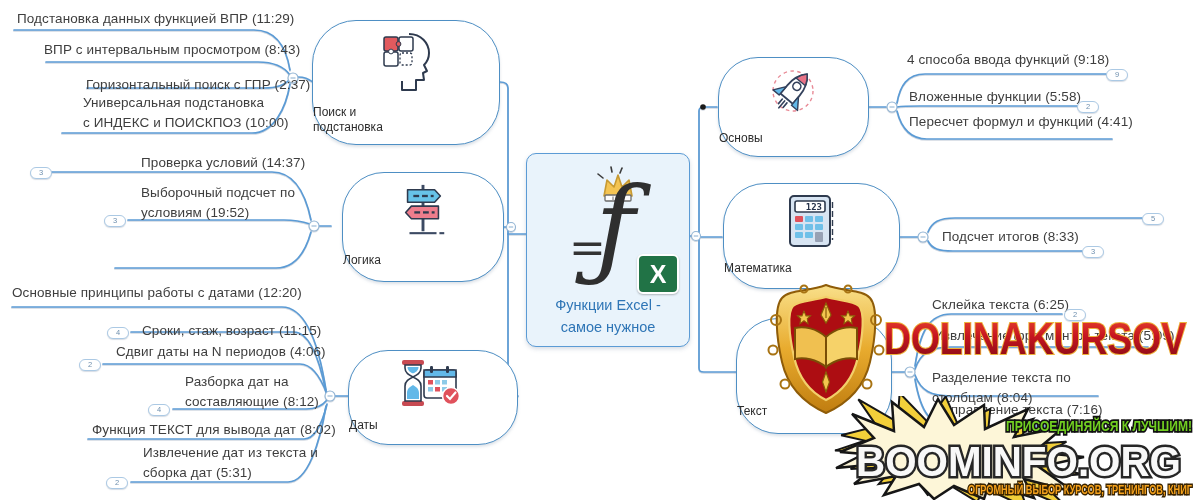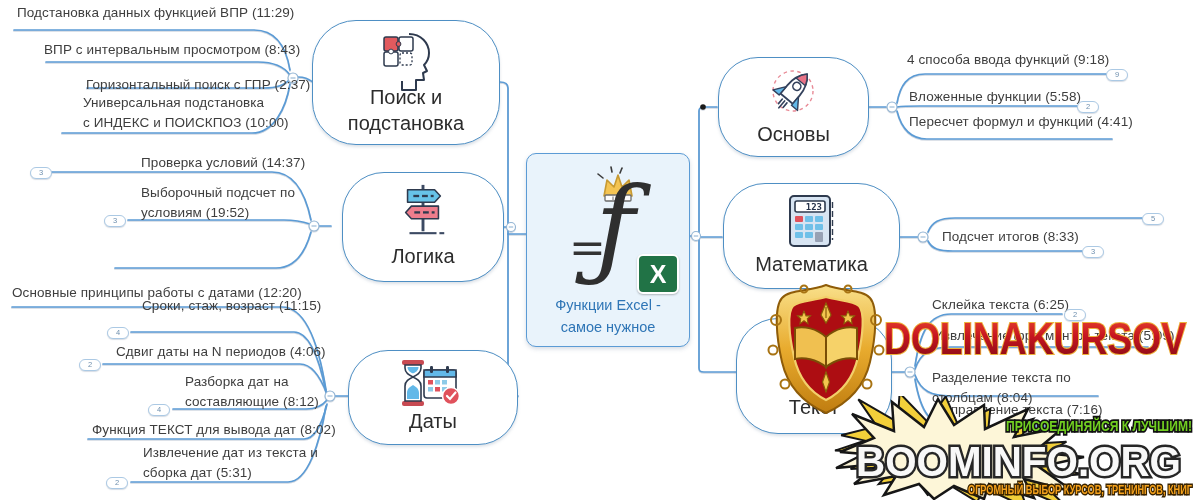--- a/index.html
+++ b/index.html
@@ -6,21 +6,21 @@
   .canvas{position:relative;width:1202px;height:500px;background:#ffffff;overflow:hidden;
           font-family:"Liberation Sans",sans-serif;}
   .wires{position:absolute;left:0;top:0;filter:drop-shadow(0 1.5px 0.5px rgba(120,140,165,.35));}
   .leaf{position:absolute;font-size:13.5px;color:#3e3e3e;line-height:1.5;white-space:pre-line;
         width:max-content;letter-spacing:.1px;}
   .badge{position:absolute;width:20px;height:10px;background:#fff;border:1px solid #abc9e4;
          border-radius:6px;font-size:7.5px;color:#6e8fae;text-align:center;line-height:10px;
          box-shadow:0 1px 1px rgba(120,140,165,.3);}
   .node{position:absolute;background:#fff;border:1.7px solid #4e8fc4;
         box-shadow:0 2px 3px rgba(120,140,165,.25);}
-  .node-label{position:absolute;left:0;right:0;text-align:center;font-size:20px;color:#2c2c2c;
+  .node-label{position:absolute;left:0;right:0;font-size:12px;color:#2c2c2c;
         white-space:pre-line;line-height:1.3;}
   .icon{position:absolute;}
   .center-node{position:absolute;left:526px;top:153px;width:162px;height:192px;border-radius:10px;
         background:#e9f3fb;border:1.8px solid #5b9bd5;box-shadow:0 2px 4px rgba(120,140,165,.3);}
   .eq{position:absolute;left:42px;top:68px;font-family:"DejaVu Serif",serif;font-size:44px;color:#333;}
   .florin{position:absolute;left:68px;top:20px;font-family:"DejaVu Serif",serif;font-style:italic;
         font-size:108px;line-height:1;color:#2f2f2f;}
   .xbox{position:absolute;left:110px;top:100px;width:38px;height:36px;background:#217346;color:#fff;
         font-weight:bold;font-size:25px;text-align:center;line-height:36px;border-radius:6px;
         border:2px solid #fff;box-shadow:0 1px 2px rgba(0,0,0,.25);}
@@ -109,32 +109,32 @@
           <circle cx="923" cy="237" r="5"></circle>
           <line x1="920.5" y1="237" x2="925.5" y2="237"></line>
         </g>
       <g>
           <circle cx="910" cy="372" r="5"></circle>
           <line x1="907.5" y1="372" x2="912.5" y2="372"></line>
         </g>
     </g>
   </svg>
 
-  <div class="leaf" style="left:17px;top:3px">Подстановка данных функцией ВПР (11:29)</div>
+  <div class="leaf" style="left:17px;top:9px">Подстановка данных функцией ВПР (11:29)</div>
   <div class="leaf" style="left:44px;top:40px">ВПР с интервальным просмотром (8:43)</div>
   <div class="leaf" style="left:86px;top:75px">Горизонтальный поиск с ГПР (2:37)</div>
   <div class="leaf" style="left:83px;top:93px">Универсальная подстановка
 с ИНДЕКС и ПОИСКПОЗ (10:00)</div>
 
   <div class="leaf" style="left:141px;top:153px">Проверка условий (14:37)</div>
   <div class="leaf" style="left:141px;top:183px">Выборочный подсчет по
 условиям (19:52)</div>
 
   <div class="leaf" style="left:12px;top:283px">Основные принципы работы с датами (12:20)</div>
-  <div class="leaf" style="left:142px;top:296px">Сроки, стаж, возраст (11:15)</div>
+  <div class="leaf" style="left:142px;top:321px">Сроки, стаж, возраст (11:15)</div>
   <div class="leaf" style="left:116px;top:342px">Сдвиг даты на N периодов (4:06)</div>
   <div class="leaf" style="left:185px;top:372px">Разборка дат на
 составляющие (8:12)</div>
   <div class="leaf" style="left:92px;top:420px">Функция ТЕКСТ для вывода дат (8:02)</div>
   <div class="leaf" style="left:143px;top:443px">Извлечение дат из текста и
 сборка дат (5:31)</div>
 
   <div class="leaf" style="left:907px;top:50px">4 способа ввода функций (9:18)</div>
   <div class="leaf" style="left:909px;top:87px">Вложенные функции (5:58)</div>
   <div class="leaf" style="left:909px;top:112px">Пересчет формул и функций (4:41)</div>

